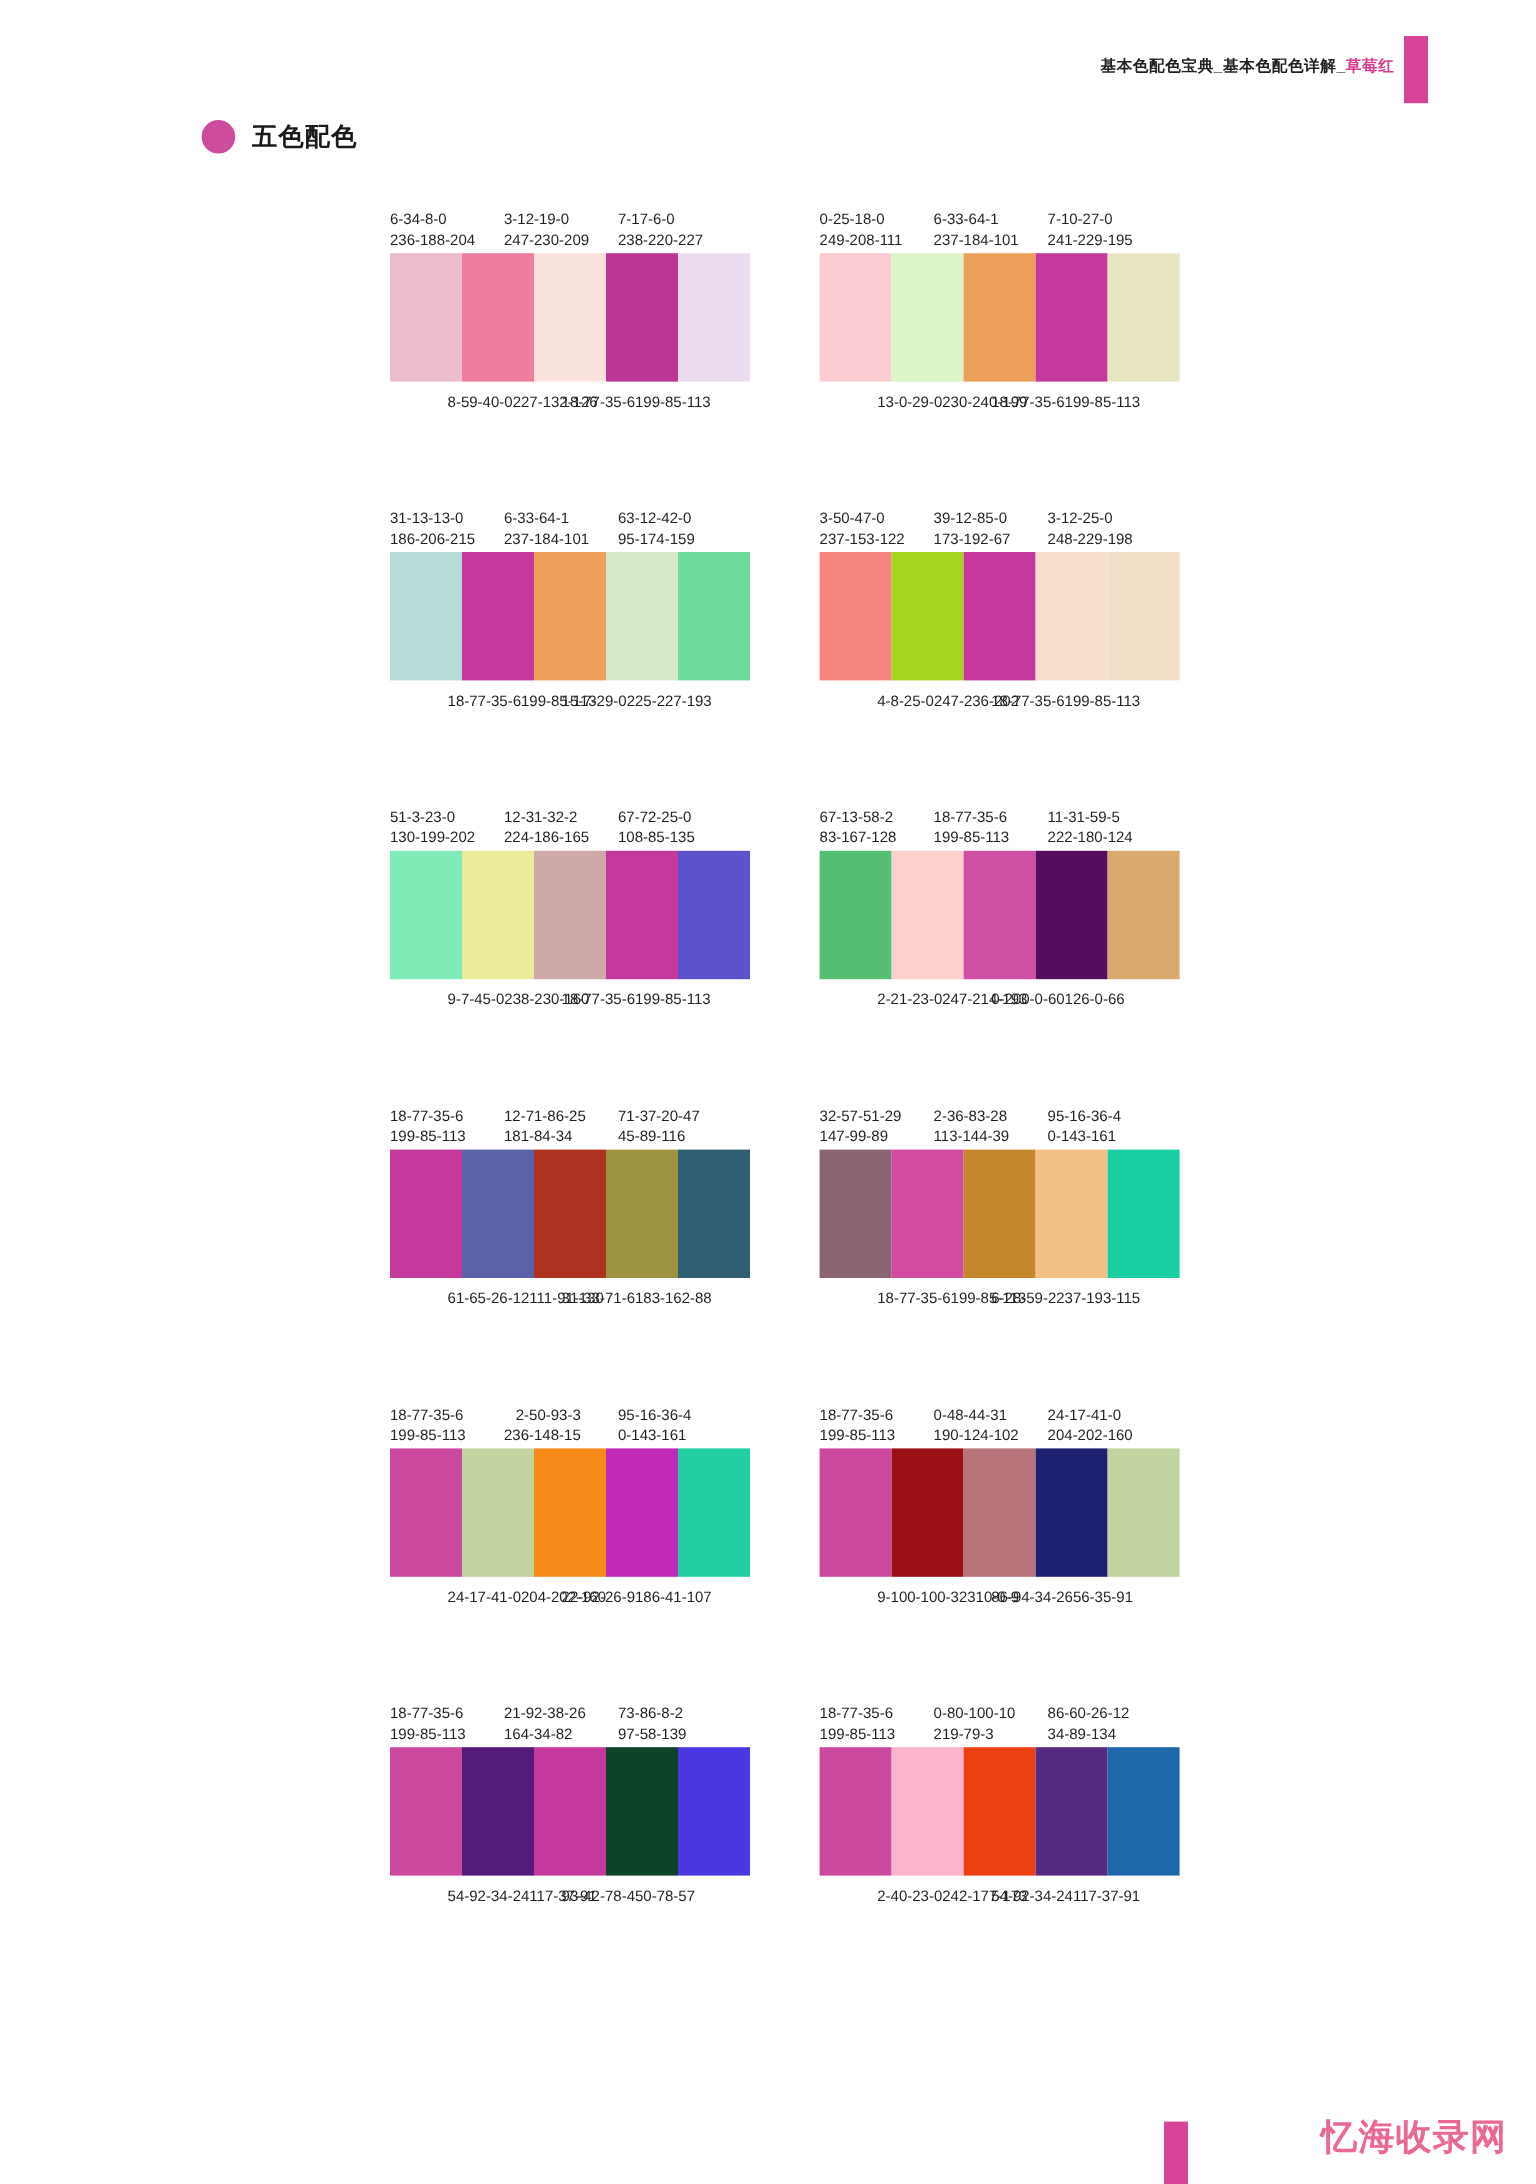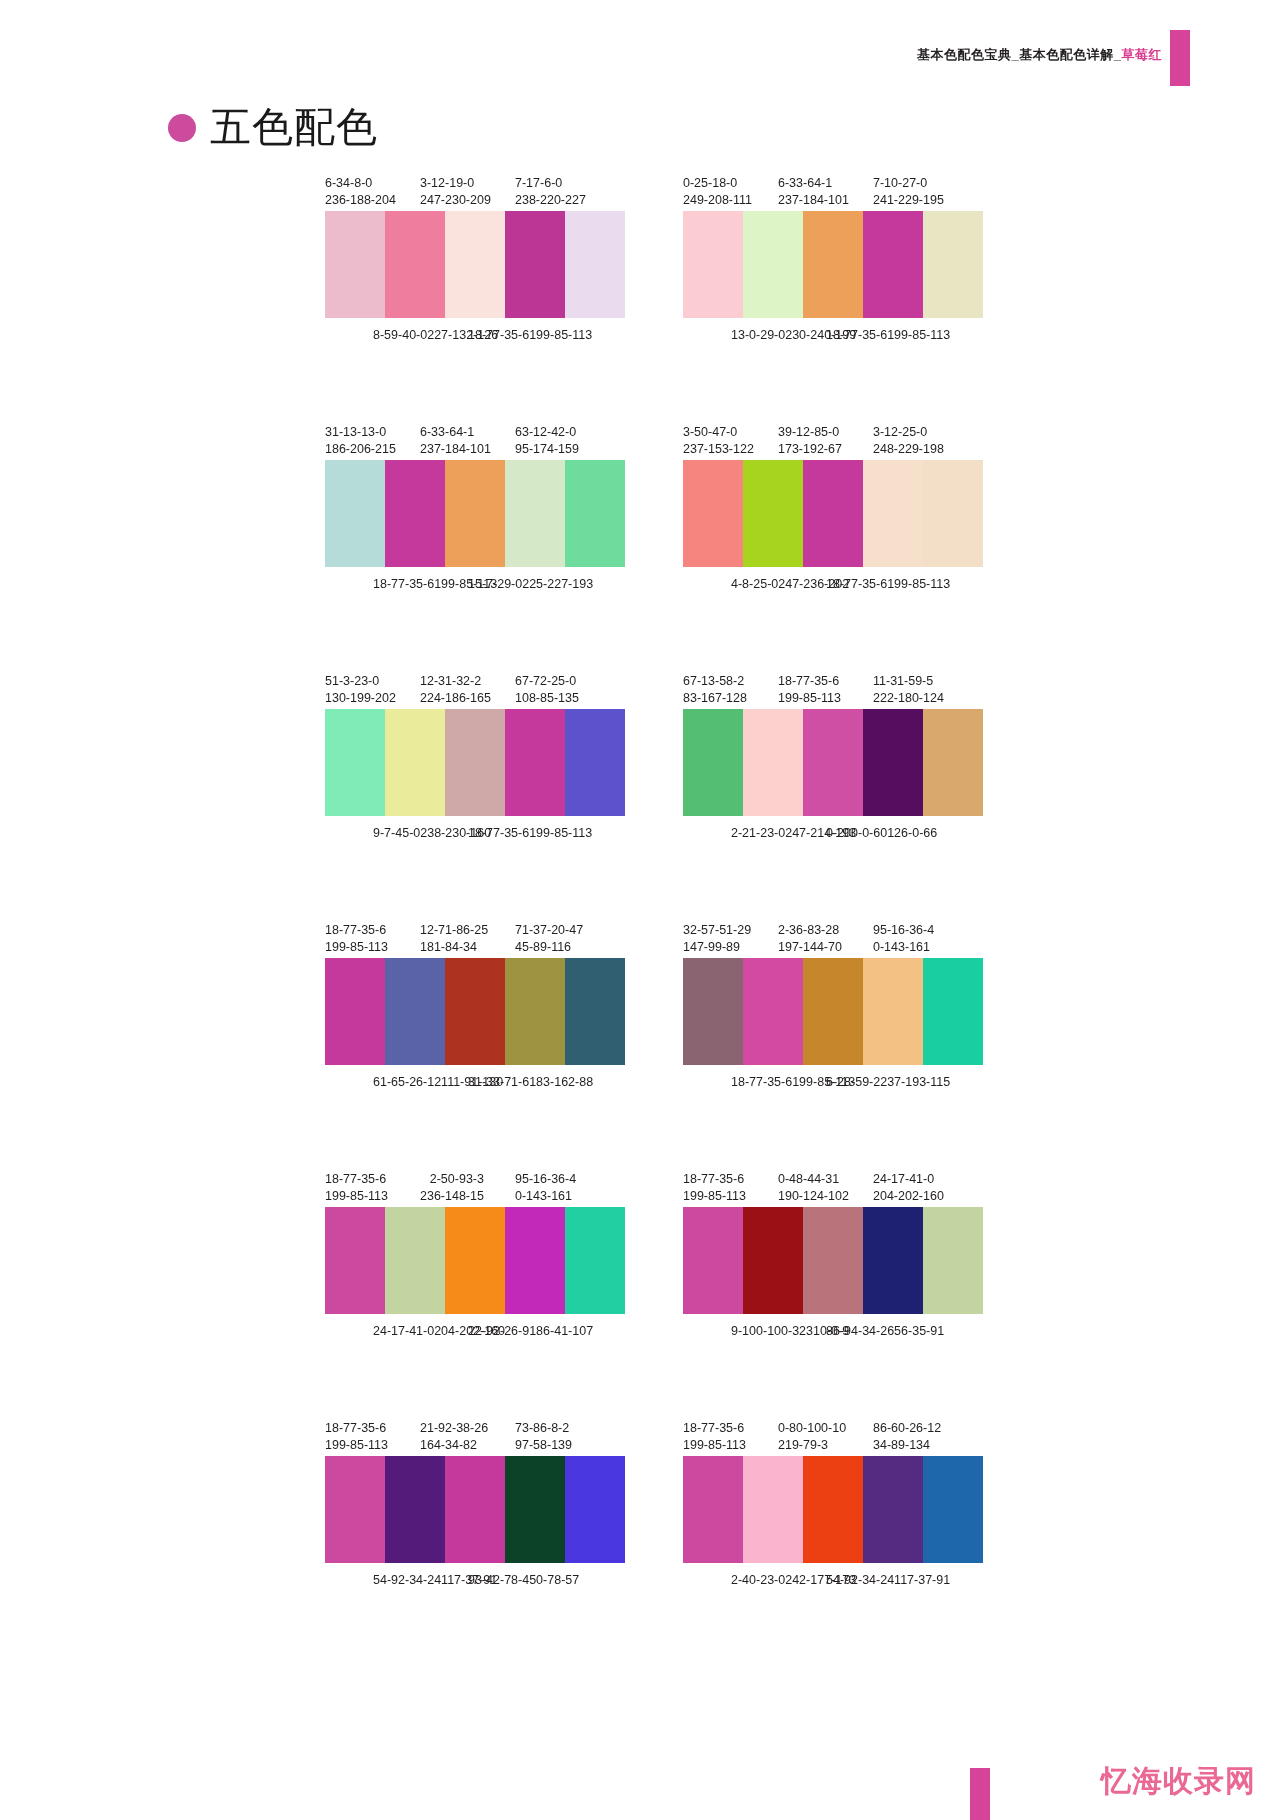--- a/index.html
+++ b/index.html
@@ -55,22 +55,22 @@
     align-items: center;
   }
   .title-dot {
     width: 28px;
     height: 28px;
     border-radius: 50%;
     background: #cc4b9c;
     margin-right: 14px;
   }
   .title-text {
-    font-size: 41px;
-    font-weight: normal;
+    font-size: 21px;
+    font-weight: bold;
     letter-spacing: 1px;
     color: #1a1a1a;
   }
 
   
   .palettes {
     position: absolute;
     left: 0;
     top: 175px;
     width: 1280px;
@@ -287,21 +287,21 @@
           <div class="sw" style="background: rgb(47, 95, 112);"></div>
         </div>
         <div class="labels-bottom">
           <div class="lab" style="left: 48px;"><span>61-65-26-12</span><span class="l2">111-91-130</span></div>
           <div class="lab" style="left: 143px;"><span>31-33-71-6</span><span class="l2">183-162-88</span></div>
         </div>
       </div>
       <div class="block right">
         <div class="labels">
           <div class="lab" style="left: 0px;"><span>32-57-51-29</span><span class="l2">147-99-89</span></div>
-          <div class="lab" style="left: 95px;"><span>2-36-83-28</span><span class="l2">197-144-70</span></div>
+          <div class="lab" style="left: 95px;"><span>2-36-83-28</span><span class="l2">113-144-39</span></div>
           <div class="lab" style="left: 190px;"><span>95-16-36-4</span><span class="l2">0-143-161</span></div>
         </div>
         <div class="swatches">
           <div class="sw" style="background: rgb(138, 100, 112);"></div>
           <div class="sw" style="background: rgb(211, 74, 163);"></div>
           <div class="sw" style="background: rgb(197, 134, 44);"></div>
           <div class="sw" style="background: rgb(243, 193, 132);"></div>
           <div class="sw" style="background: rgb(25, 207, 162);"></div>
         </div>
         <div class="labels-bottom">

